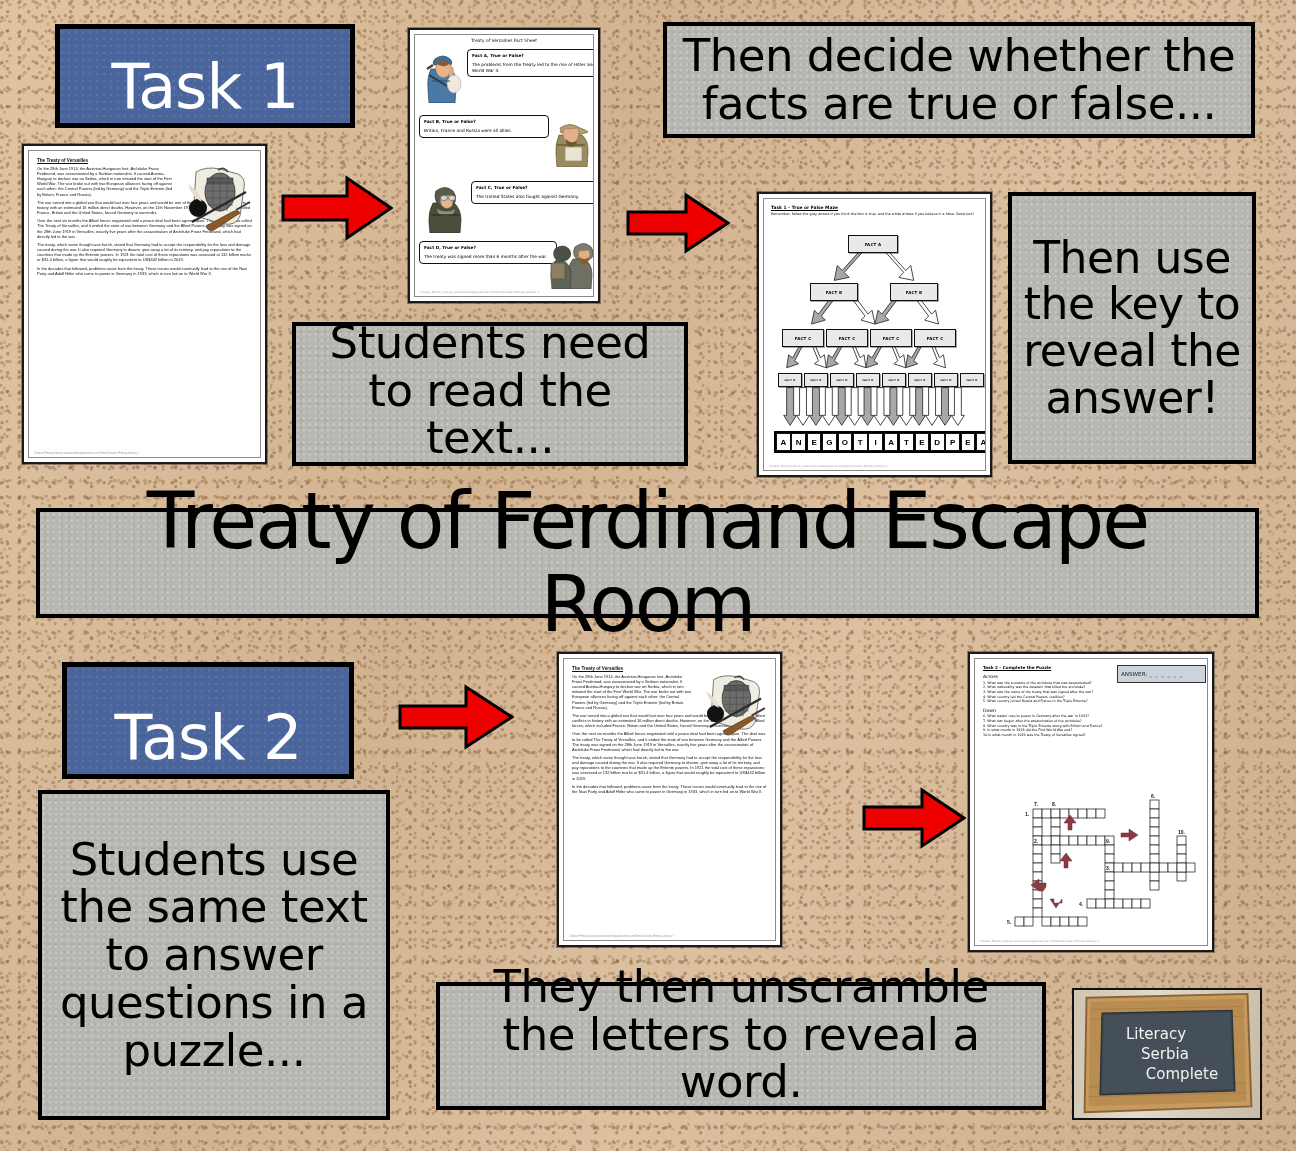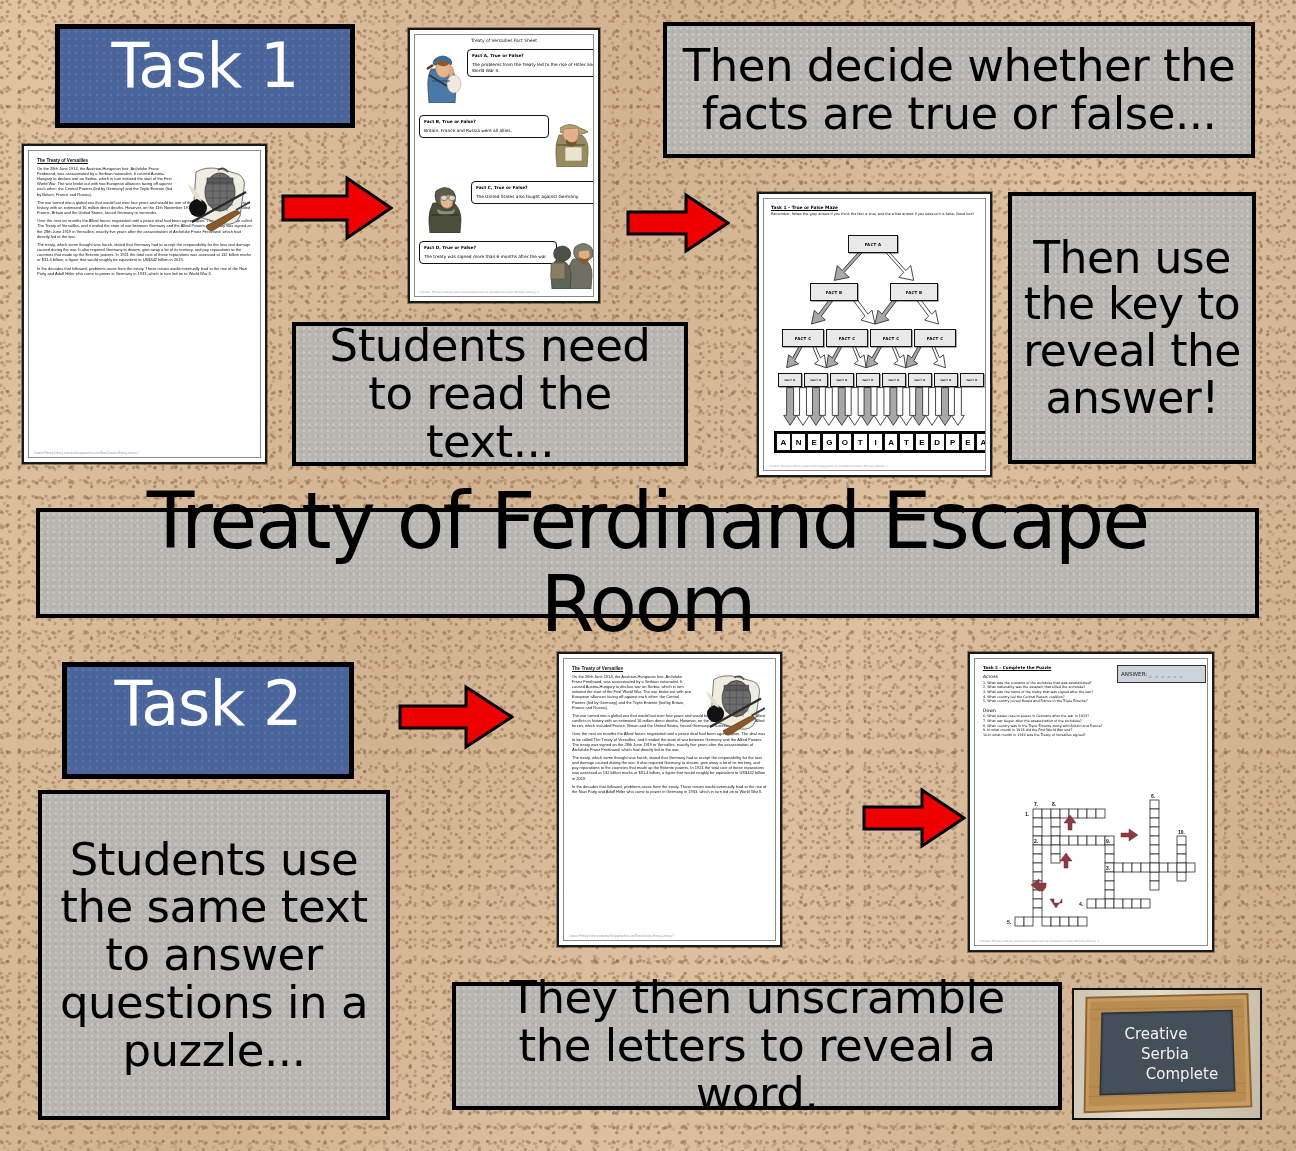--- a/index.html
+++ b/index.html
@@ -26,21 +26,21 @@
     background:#b7b6b1;border:4px solid #000;
     display:flex;align-items:center;justify-content:center;text-align:center;
     color:#000;font-family:"DejaVu Sans",sans-serif;
     line-height:1.06;letter-spacing:-.5px;
     background-image:radial-gradient(circle at 30% 40%, rgba(255,255,255,.25) 0 1px, transparent 1.5px),
                      radial-gradient(circle at 70% 75%, rgba(0,0,0,.07) 0 1px, transparent 1.5px);
     background-size:6px 6px,8px 8px;
   }
   .bluebox{
     background:#4a659b;border:5px solid #000;
-    display:flex;align-items:flex-start;justify-content:center;
+    display:flex;align-items:flex-end;justify-content:center;
     color:#fff;letter-spacing:-1px;
     background-image:radial-gradient(circle at 30% 40%, rgba(255,255,255,.10) 0 1px, transparent 1.5px);
     background-size:7px 7px;
   }
 
   
   .arrow{display:block;}
 
   
   .page{background:#fff;border:2px solid #1a1a1a;box-shadow:0 0 0 1px rgba(0,0,0,.35);
@@ -197,29 +197,29 @@
     </svg>
 
     <div class="foot">Creative Primary Literacy www.teacherspayteachers.com/Store/Creative-Primary-Literacy  ©</div>
   </div>
 </div>
 
 <svg class="abs arrow" style="left:626px;top:190px;width:104px;height:66px;" viewBox="0 0 104 66">
   <path d="M2 22 H60 V5 L102 33 L60 61 V44 H2 Z" fill="#ee0000" stroke="#000" stroke-width="3"></path>
 </svg>
 
-<div class="abs graybox" style="left:663px;top:22px;width:592px;height:136px;font-size:45px;padding:0 14px;">
+<div class="abs graybox" style="left:663px;top:22px;width:592px;height:116px;font-size:45px;padding:0 14px;">
   <span>Then decide whether the facts are true or false...</span>
 </div>
 
 <div class="abs graybox" style="left:1008px;top:192px;width:248px;height:272px;font-size:44px;padding:0 10px;">
   <span>Then use the key to reveal the answer!</span>
 </div>
 
-<div class="abs graybox" style="left:292px;top:322px;width:396px;height:144px;font-size:45px;padding:12px 12px;">
+<div class="abs graybox" style="left:292px;top:322px;width:396px;height:144px;font-size:45px;padding:0 12px;align-items:flex-end;">
   <span>Students need to read the text...</span>
 </div>
 
 <div class="abs page" style="left:757px;top:192px;width:235px;height:285px;">
   <div class="page-inner" style="padding:6px 7px;">
     <div class="mz-title">Task 1 – True or False Maze</div>
     <div class="mz-sub">Remember, follow the grey arrows if you think the fact is true, and the white arrows if you believe it is false. Good luck!</div>
 
     <svg style="position:absolute;left:0;top:0;width:100%;height:100%;pointer-events:none;" viewBox="0 0 221 273">
       <defs>
@@ -538,33 +538,33 @@
     </svg>
 
     <div class="foot">Creative Primary Literacy www.teacherspayteachers.com/Store/Creative-Primary-Literacy  ©</div>
   </div>
 </div>
 
 <div class="abs graybox" style="left:38px;top:790px;width:352px;height:330px;font-size:45px;padding:12px 10px;">
   <span>Students use the same text to answer questions in a puzzle...</span>
 </div>
 
-<div class="abs graybox" style="left:452px;top:982px;width:610px;height:128px;font-size:45px;padding:0 12px;">
+<div class="abs graybox" style="left:436px;top:982px;width:610px;height:128px;font-size:45px;padding:0 12px;align-items:flex-end;">
   <span>They then unscramble the letters to reveal a word.</span>
 </div>
 
 <div class="abs logo" style="left:1072px;top:988px;width:190px;height:132px;">
   <div style="position:absolute;inset:0;background:linear-gradient(100deg,#cfc4b2,#e2dacb 40%,#c7bba6);"></div>
   <svg style="position:absolute;inset:0;width:100%;height:100%;" viewBox="0 0 190 132">
     <path d="M12 8 L178 4 L182 120 L10 126 Z" fill="#c89a5e" stroke="#8a6436" stroke-width="2"></path>
     <path d="M16 12 L174 9 L177 115 L14 120 Z" fill="#b98d52"></path>
     <g stroke="#9c7340" stroke-width=".8" opacity=".7">
       <path d="M16 20 L174 17 M16 30 L175 27 M14 100 L176 96 M14 110 L176 106"></path>
     </g>
     <path d="M28 24 L162 21 L165 104 L26 108 Z" fill="#3c4750" stroke="#2a323a" stroke-width="1.4"></path>
     <path d="M30 26 L160 23 L163 102 L28 106 Z" fill="#444f59"></path>
   </svg>
   <div class="chalk" style="font-size:15px;">
-    <span style="margin-right:22px;">Creative</span>
+    <span style="margin-right:22px;">Literacy</span>
     <span style="margin-right:4px;">Serbia</span>
     <span style="margin-left:30px;">Complete</span>
   </div>
 </div>
 
 </body></html>

